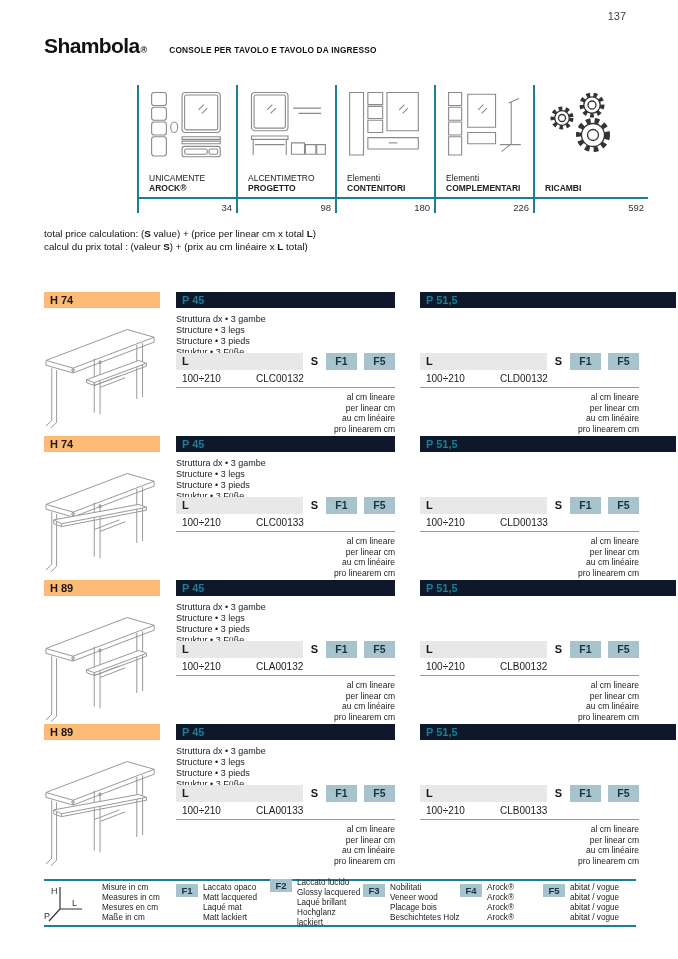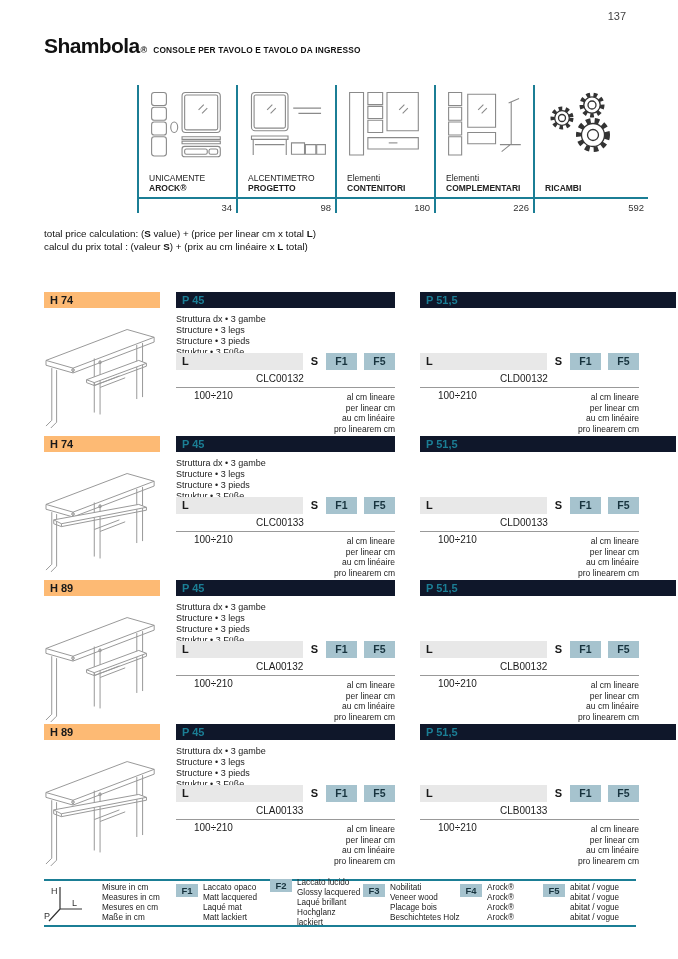--- a/index.html
+++ b/index.html
@@ -8,21 +8,21 @@
     position:relative; width:678px; height:959px; background:#fff;
     font-family:"Liberation Sans", sans-serif; color:#1a1a1a; overflow:hidden;
   }
   .pre { white-space:pre-line; }
 
   
   .pagenum { position:absolute; top:10px; right:52px; font-size:11px; color:#444; }
   .titlebox { position:absolute; left:44px; top:34px; display:flex; align-items:baseline; }
   .brand { font-size:21px; font-weight:bold; letter-spacing:-0.6px; color:#111; }
   .reg { font-size:9px; font-weight:bold; margin-left:1px; }
-  .subtitle { font-size:8.3px; font-weight:bold; margin-left:6px; letter-spacing:0.2px; color:#111; }
+  .subtitle { font-size:8.3px; font-weight:bold; margin-left:22px; letter-spacing:0.2px; color:#111; }
 
   
   .nav { position:absolute; left:137px; top:85px; display:flex; }
   .nav-sec { position:relative; border-left:2px solid #1b7e95; height:128px; display:flex; flex-direction:column; }
   .nav-icon { height:76px; padding:5px 8px 0 10px; }
   .nav-label { margin-top:auto; padding:0 8px 4px 10px; font-size:8.5px; line-height:10px; color:#222; }
   .nav-label b { display:block; }
   .nav-line { border-top:2px solid #1b7e95; }
   .nav-num { text-align:right; font-size:9.5px; padding:3px 4px 0 0; color:#333; }
   svg.lineart { display:block; }
@@ -41,21 +41,21 @@
   .desc { margin-top:6px; height:42px; font-size:9px; line-height:11px; color:#222; }
   .drawing { margin-top:8px; }
 
   .spec { position:absolute; top:61px; left:0; width:219px; }
   .spec-head { display:flex; height:17px; }
   .lbar { width:127px; background:#e8e8e8; font-weight:bold; font-size:11px; line-height:17px; padding-left:6px; }
   .scol { width:23px; text-align:center; font-weight:bold; font-size:11px; line-height:17px; }
   .chip { width:31px; background:#a6c3ce; font-weight:bold; font-size:10.5px; line-height:17px; text-align:center; color:#17333e; }
   .chip + .chip { margin-left:7px; }
   .valrow { position:relative; height:17px; font-size:10px; }
-  .valrow .range { position:absolute; left:6px; top:20px;margin-left:12px; }
+  .valrow .range { position:absolute; left:6px; top:3px; }
   .valrow .code { position:absolute; left:80px; top:3px; }
   .rule { border-bottom:1px solid #999; }
   .note { text-align:right; font-size:8.5px; line-height:10.5px; margin-top:4px; color:#222; }
 
   
   .footer { position:absolute; left:44px; top:879px; width:592px; height:48px;
             border-top:2px solid #1b7e95; border-bottom:2px solid #1b7e95;
             display:flex; align-items:center; }
   .axes { position:relative; width:58px; height:40px; flex:none; }
   .axes span { position:absolute; font-size:9px; color:#333; }

